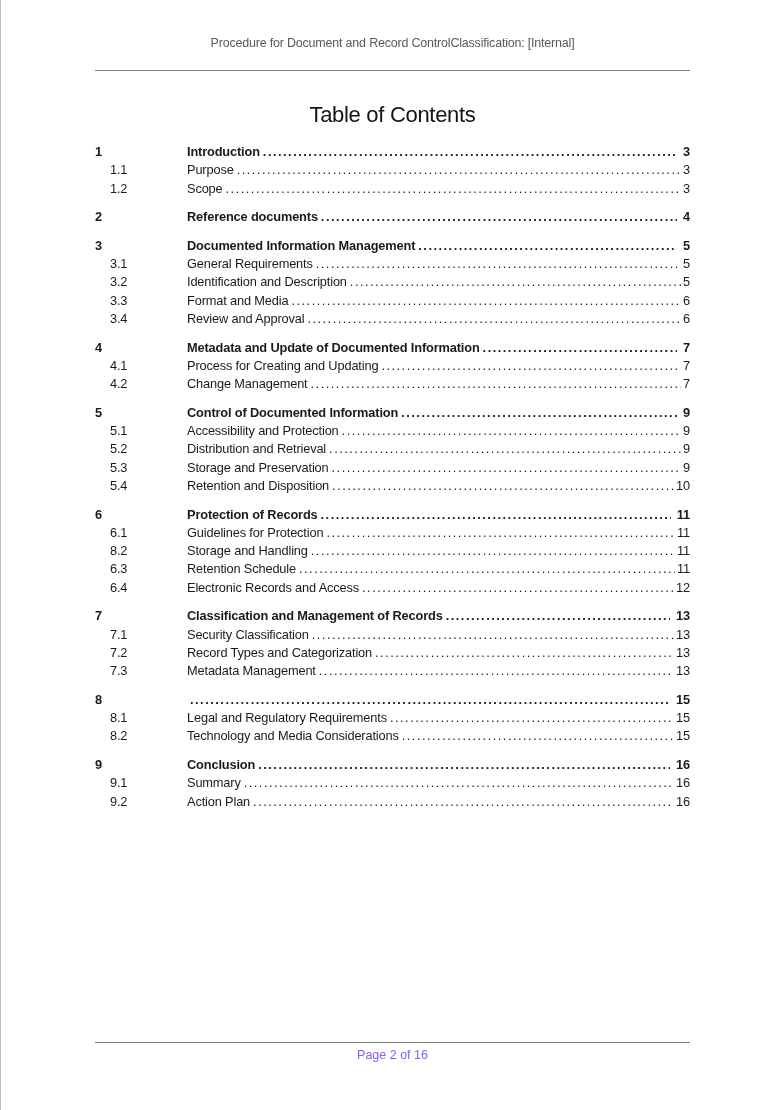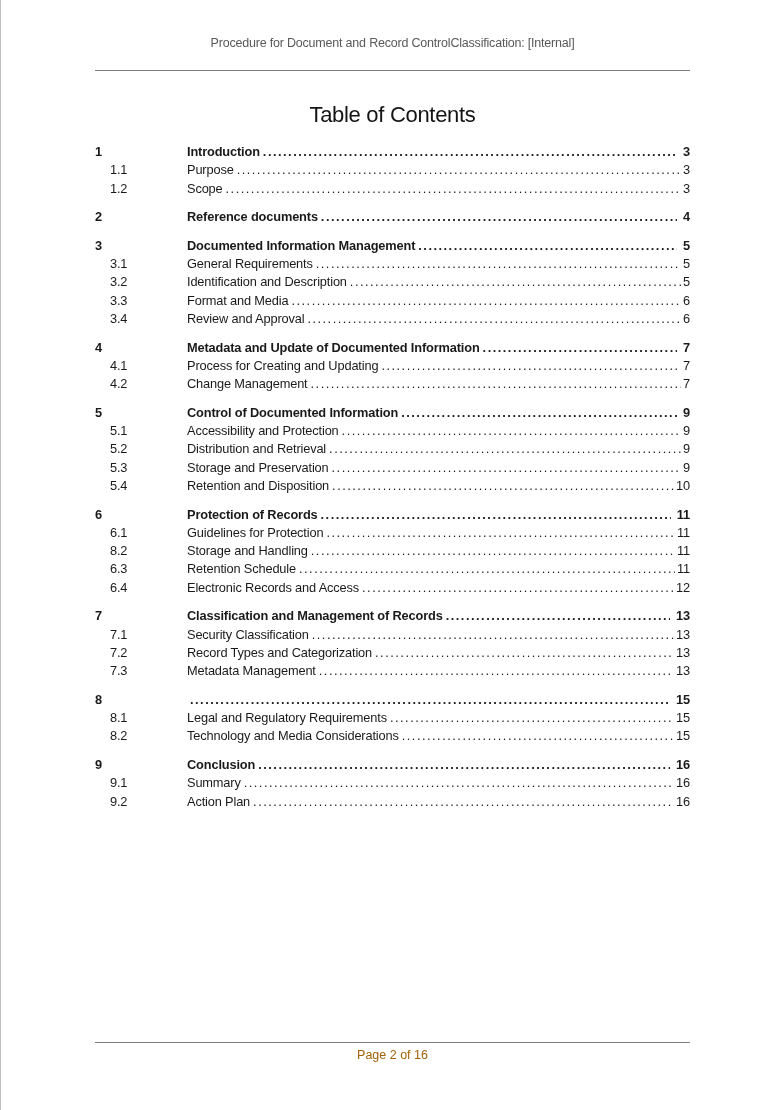--- a/index.html
+++ b/index.html
@@ -96,21 +96,21 @@
   }
   
   .doc-footer {
     position: absolute;
     left: 95px;
     right: 93px;
     top: 1042px;
     border-top: 1px solid #7f7f7f;
     text-align: center;
     font-size: 12.5px;
-    color: #a16207;
+    color: #8b5cf6;
     padding-top: 5px;
     line-height: 15px;
   }
 </style>
 </head>
 <body>
 
 <div class="left-edge"></div>
 
 <div class="page">

